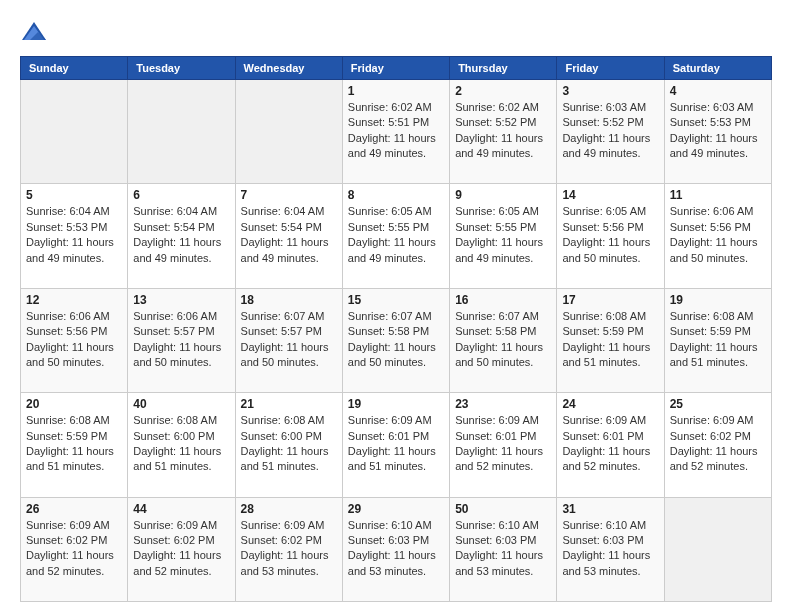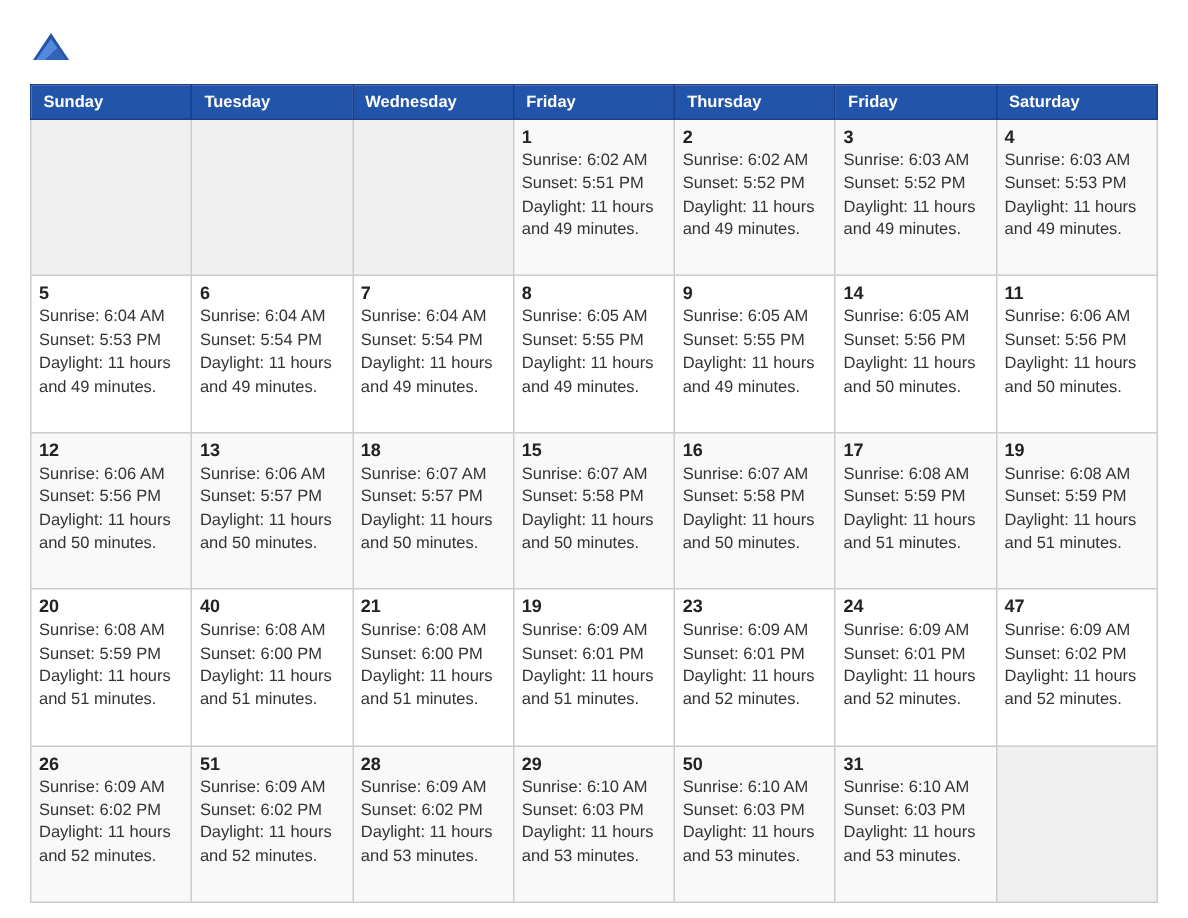--- a/index.html
+++ b/index.html
@@ -171,25 +171,25 @@
           <td><span class="day-num">17</span><span class="day-info">Sunrise: 6:08 AM<br>Sunset: 5:59 PM<br>Daylight: 11 hours and 51 minutes.</span></td>
           <td><span class="day-num">19</span><span class="day-info">Sunrise: 6:08 AM<br>Sunset: 5:59 PM<br>Daylight: 11 hours and 51 minutes.</span></td>
         </tr>
         <tr>
           <td><span class="day-num">20</span><span class="day-info">Sunrise: 6:08 AM<br>Sunset: 5:59 PM<br>Daylight: 11 hours and 51 minutes.</span></td>
           <td><span class="day-num">40</span><span class="day-info">Sunrise: 6:08 AM<br>Sunset: 6:00 PM<br>Daylight: 11 hours and 51 minutes.</span></td>
           <td><span class="day-num">21</span><span class="day-info">Sunrise: 6:08 AM<br>Sunset: 6:00 PM<br>Daylight: 11 hours and 51 minutes.</span></td>
           <td><span class="day-num">19</span><span class="day-info">Sunrise: 6:09 AM<br>Sunset: 6:01 PM<br>Daylight: 11 hours and 51 minutes.</span></td>
           <td><span class="day-num">23</span><span class="day-info">Sunrise: 6:09 AM<br>Sunset: 6:01 PM<br>Daylight: 11 hours and 52 minutes.</span></td>
           <td><span class="day-num">24</span><span class="day-info">Sunrise: 6:09 AM<br>Sunset: 6:01 PM<br>Daylight: 11 hours and 52 minutes.</span></td>
-          <td><span class="day-num">47</span><span class="day-info">Sunrise: 6:09 AM<br>Sunset: 6:02 PM<br>Daylight: 11 hours and 52 minutes.</span></td>
+          <td><span class="day-num">25</span><span class="day-info">Sunrise: 6:09 AM<br>Sunset: 6:02 PM<br>Daylight: 11 hours and 52 minutes.</span></td>
         </tr>
         <tr>
           <td><span class="day-num">26</span><span class="day-info">Sunrise: 6:09 AM<br>Sunset: 6:02 PM<br>Daylight: 11 hours and 52 minutes.</span></td>
-          <td><span class="day-num">51</span><span class="day-info">Sunrise: 6:09 AM<br>Sunset: 6:02 PM<br>Daylight: 11 hours and 52 minutes.</span></td>
+          <td><span class="day-num">44</span><span class="day-info">Sunrise: 6:09 AM<br>Sunset: 6:02 PM<br>Daylight: 11 hours and 52 minutes.</span></td>
           <td><span class="day-num">28</span><span class="day-info">Sunrise: 6:09 AM<br>Sunset: 6:02 PM<br>Daylight: 11 hours and 53 minutes.</span></td>
           <td><span class="day-num">29</span><span class="day-info">Sunrise: 6:10 AM<br>Sunset: 6:03 PM<br>Daylight: 11 hours and 53 minutes.</span></td>
           <td><span class="day-num">50</span><span class="day-info">Sunrise: 6:10 AM<br>Sunset: 6:03 PM<br>Daylight: 11 hours and 53 minutes.</span></td>
           <td><span class="day-num">31</span><span class="day-info">Sunrise: 6:10 AM<br>Sunset: 6:03 PM<br>Daylight: 11 hours and 53 minutes.</span></td>
           <td class="empty-cell"></td>
         </tr>
       </tbody>
   </table>
 </div>
 

